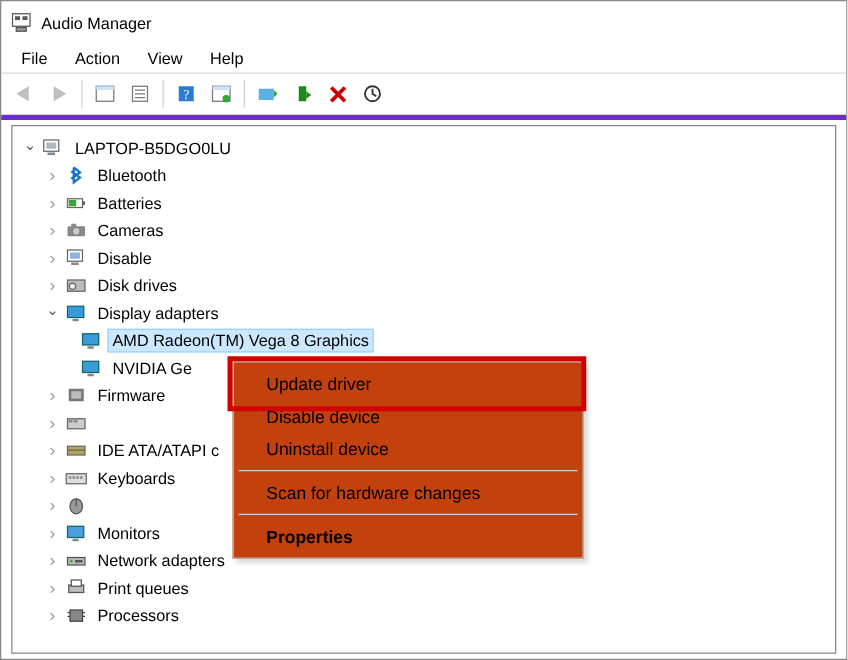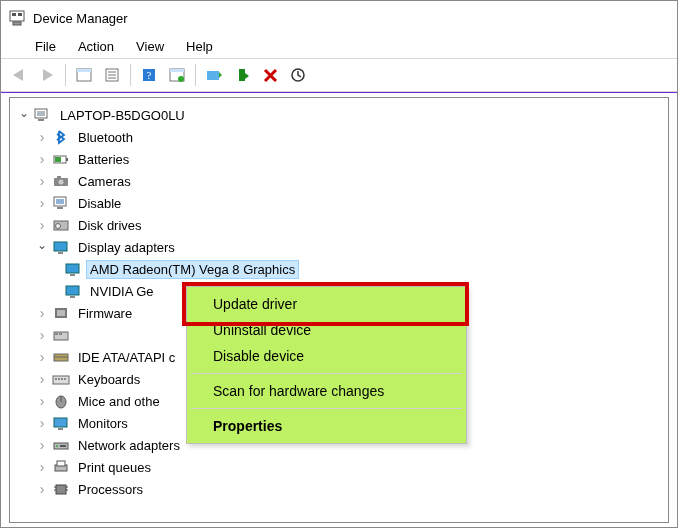--- a/index.html
+++ b/index.html
@@ -20,21 +20,21 @@
     align-items: center;
     gap: 8px;
     padding: 4px 8px;
     height: 26px;
   }
   .titlebar .app-icon svg { display:block }
   .title-text { font-size: 13px; }
   .menubar {
     display: flex;
     gap: 2px;
-    padding: 2px 24px;
+    padding: 2px 6px;
     font-size: 13px;
   }
   .menubar .menu-item { padding: 2px 10px; }
   .toolbar {
     display: flex;
     align-items: center;
     gap: 0px;
     padding: 2px 4px;
     border-top: 1px solid #d9d9d9;
     border-bottom: 1px solid #d9d9d9;
@@ -43,21 +43,21 @@
   .toolbar .tb-btn {
     width: 26px; height: 24px;
     display:flex; align-items:center; justify-content:center;
     border:1px solid transparent;
   }
   .toolbar .sep { width:1px; height:22px; background:#d0d0d0; margin:0 4px;}
   .content {
     position:relative;
     flex:1;
     padding: 6px 4px;
-    border-top: 1px solid #6d28d9;
+    border-top: 4px solid #6d28d9;
     overflow:hidden;
   }
   .inner-border {
     position:absolute;
     left:8px; right:8px; top:4px; bottom:4px;
     border:1px solid #888;
     padding:6px 2px;
     overflow:hidden;
   }
   .tree-row {
@@ -73,21 +73,21 @@
     font-size:10px; color:#666;
   }
   .arrow.down::before{content:"⌄"; position:relative; top:-2px; color:#555; font-size:12px;}
   .arrow.right::before{content:"›"; color:#999; font-size:14px;}
   .node-icon { width:18px; height:18px; display:flex; align-items:center; justify-content:center; }
   .node-icon svg{display:block}
   .node-label { padding:1px 3px; border:1px solid transparent;}
   .selected { background:#cce8ff; border:1px solid #99d1ff; }
   .ctx-menu {
     position:absolute;
-    background:#bef264;
+    background:#c2410c;
     border:1px solid #bdbdbd;
     box-shadow:3px 3px 4px rgba(0,0,0,.15);
     width:275px;
     padding:4px 2px;
     font-size:14px;
   }
   .ctx-item {
     padding:5px 24px;
   }
   .ctx-item.bold { font-weight:700; }
@@ -104,21 +104,21 @@
 <div class="window">
   <div class="titlebar">
     <span class="app-icon">
       <svg width="16" height="16" viewBox="0 0 16 16">
         <rect x="1" y="1" width="14" height="10" fill="#fff" stroke="#555"></rect>
         <rect x="3" y="3" width="4" height="3" fill="#555"></rect>
         <rect x="9" y="3" width="4" height="3" fill="#555"></rect>
         <rect x="4" y="12" width="8" height="3" fill="#999" stroke="#555"></rect>
       </svg>
     </span>
-    <span class="title-text">Device Manager</span>
+    <span class="title-text">Audio Manager</span>
   </div>
 
   <div class="menubar">
     <span class="menu-item">File</span>
     <span class="menu-item">Action</span>
     <span class="menu-item">View</span>
     <span class="menu-item">Help</span>
   </div>
 
   <div class="toolbar">
@@ -341,21 +341,20 @@
           </div>
           <div class="tree-row">
             <span class="indent" style="width:20px"></span>
             <span class="arrow right"></span>
             <span class="node-icon">
               <svg width="18" height="16">
                 <ellipse cx="9" cy="9" rx="5" ry="6" fill="#999" stroke="#555"></ellipse>
                 <line x1="9" y1="3" x2="9" y2="9" stroke="#555"></line>
               </svg>
             </span>
-            <span class="node-label">Mice and othe</span>
           </div>
           <div class="tree-row">
             <span class="indent" style="width:20px"></span>
             <span class="arrow right"></span>
             <span class="node-icon">
               <svg width="18" height="16">
                 <rect x="2" y="3" width="13" height="9" fill="#4aa0dc" stroke="#166"></rect>
                 <rect x="6" y="13" width="5" height="2" fill="#888"></rect>
               </svg>
             </span>
@@ -395,22 +394,22 @@
                 <line x1="14" y1="6" x2="16" y2="6" stroke="#444"></line>
                 <line x1="14" y1="9" x2="16" y2="9" stroke="#444"></line>
               </svg>
             </span>
             <span class="node-label">Processors</span>
           </div>
         </div>
 
       <div class="ctx-menu" style="left:176px; top:188px;">
         <div class="ctx-item">Update driver</div>
+        <div class="ctx-item">Disable device</div>
         <div class="ctx-item">Uninstall device</div>
-        <div class="ctx-item">Disable device</div>
         <div class="ctx-sep"></div>
         <div class="ctx-item">Scan for hardware changes</div>
         <div class="ctx-sep"></div>
         <div class="ctx-item bold">Properties</div>
       </div>
 
       <div class="highlight-box" style="left:172px; top:184px; width:279px; height:36px;"></div>
 
     </div>
   </div>

